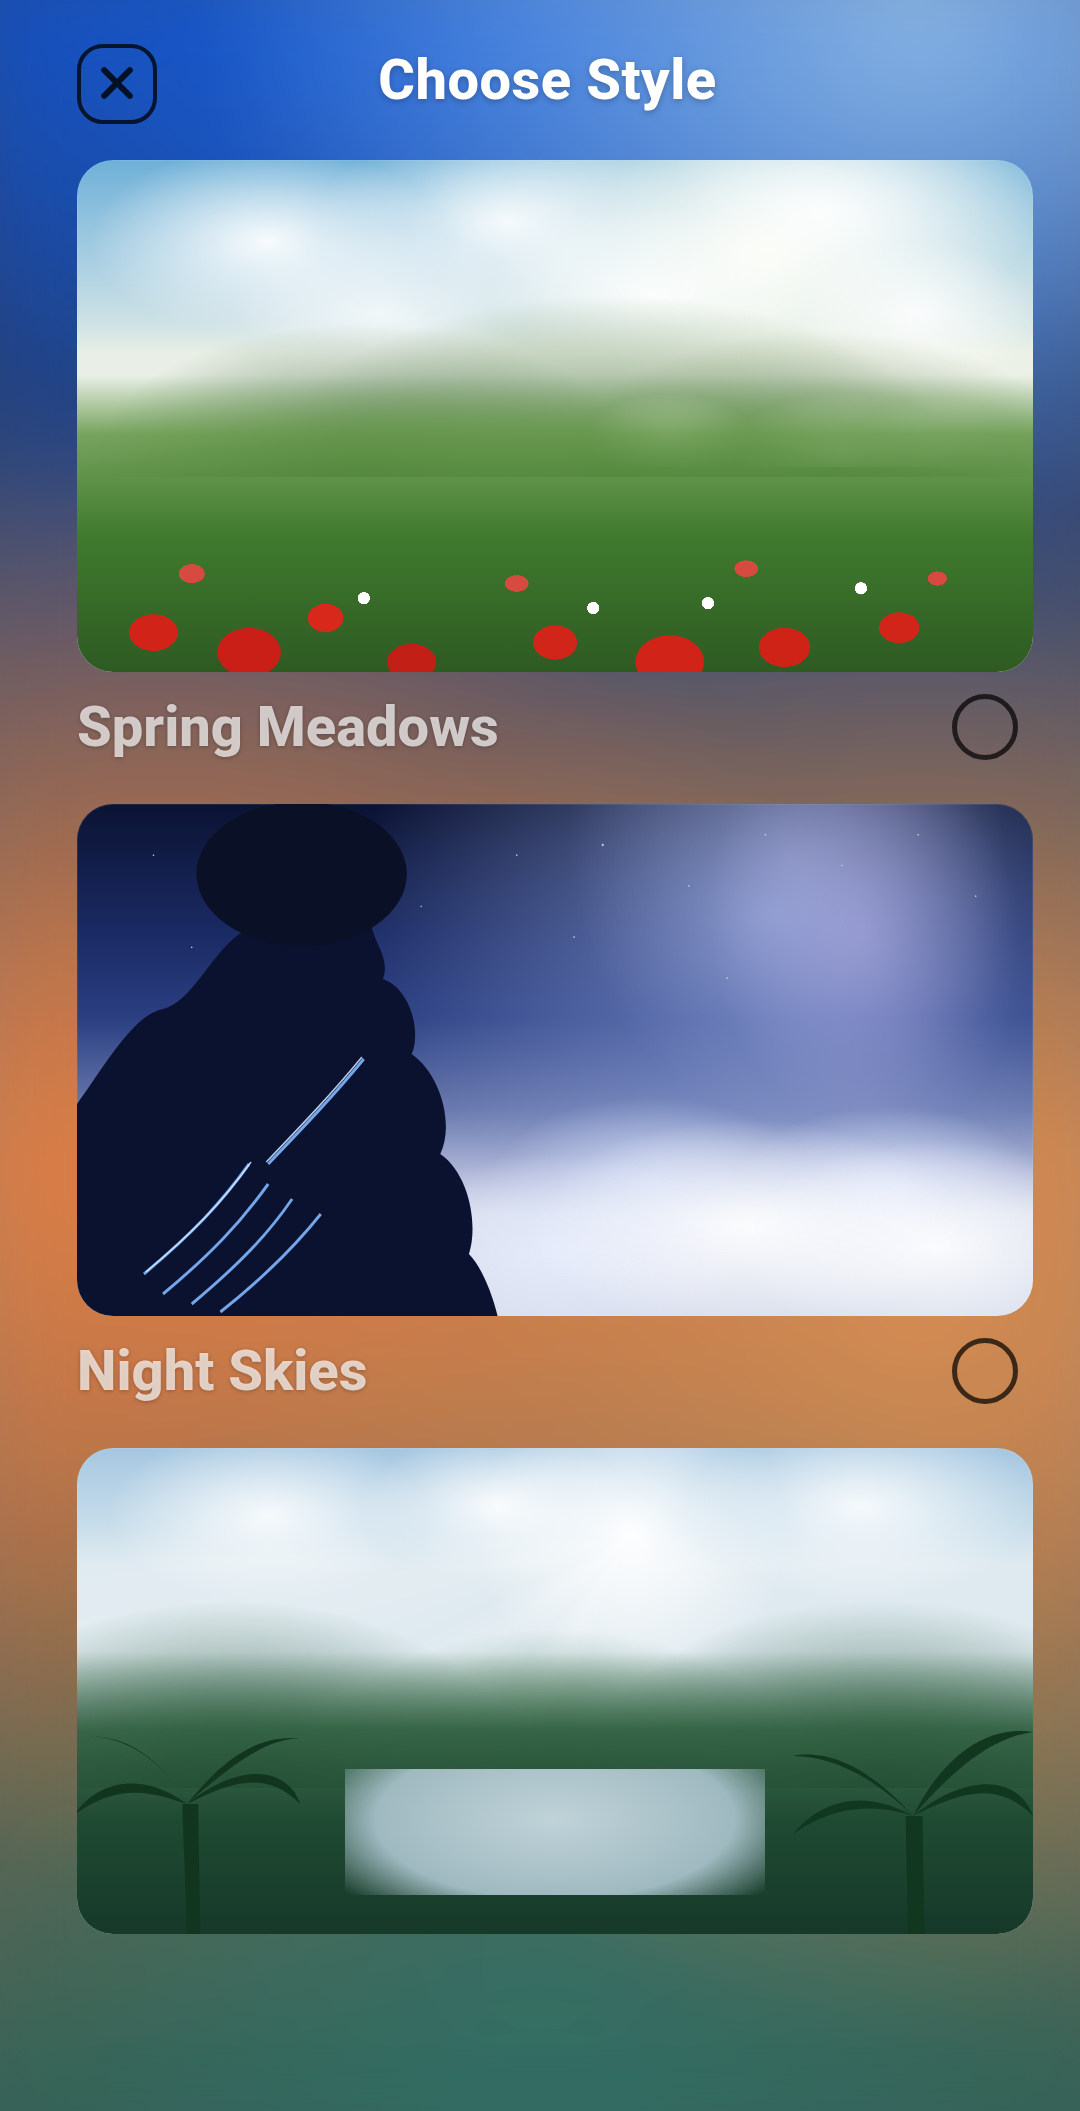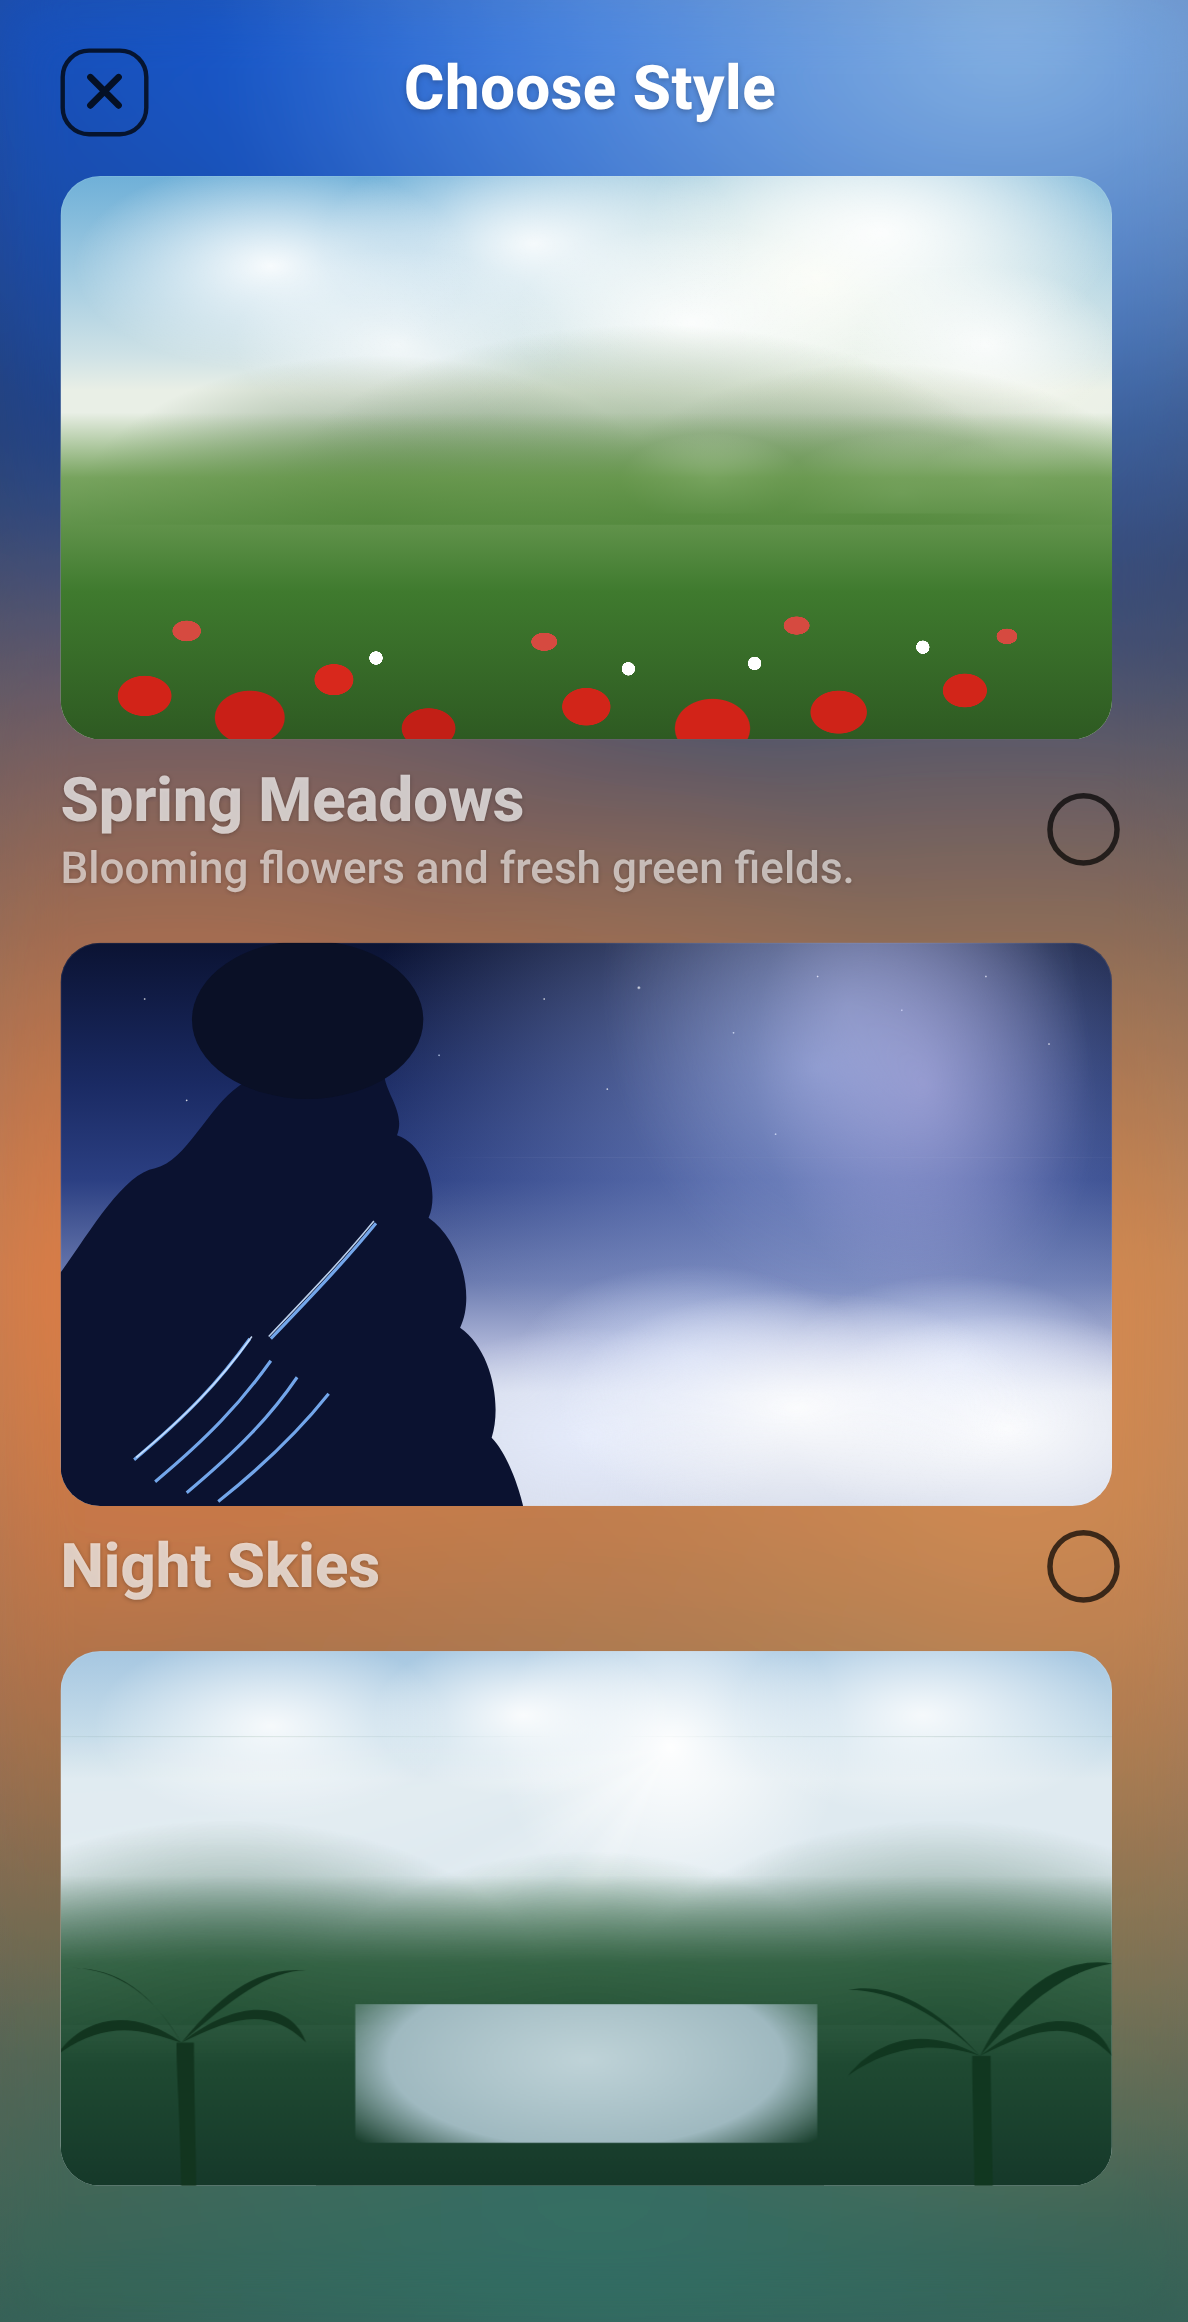--- a/index.html
+++ b/index.html
@@ -30,21 +30,21 @@
     inset: 0;
     backdrop-filter: blur(28px) saturate(120%);
     -webkit-backdrop-filter: blur(28px) saturate(120%);
     background: rgba(20, 30, 50, 0.15);
   }
 
   .content {
     position: relative;
     width: 100%;
     height: 100%;
-    padding: 0 62px 40px 55px;
+    padding: 0 62px 40px 77px;
   }
 
   .header {
     position: relative;
     height: 160px;
     display: flex;
     align-items: center;
     justify-content: center;
   }
 
@@ -85,21 +85,21 @@
     box-shadow: inset 0 0 0 1px rgba(255,255,255,0.08);
   }
 
   .row {
     display: flex;
     align-items: center;
     justify-content: space-between;
     margin-top: 22px;
   }
 
-  .text-col { display: flex; flex-direction: column; gap: 6px; max-width: 830px; }
+  .text-col { display: flex; flex-direction: column; gap: 6px; max-width: 830px; align-items: flex-end; }
 
   .card-title {
     font-size: 56px;
     font-weight: 800;
     color: rgba(255,255,255,0.7);
     text-shadow: 0 1px 4px rgba(0,0,0,0.25);
   }
   .card-desc {
     font-size: 40px;
     font-weight: 500;
@@ -294,21 +294,20 @@
         <div class="thumb thumb-meadow">
           <div class="clouds"></div>
           <div class="mountains"></div>
           <div class="snow"></div>
           <div class="field"></div>
           <div class="flowers"></div>
         </div>
         <div class="row">
           <div class="text-col">
             <div class="card-title">Spring Meadows</div>
-            <div class="card-desc">Blooming flowers and fresh green fields.</div>
           </div>
           <button class="radio" role="radio" aria-checked="false"></button>
         </div>
       </div>
 
       <div class="card">
         <div class="thumb thumb-night">
           <div class="stars"></div>
           <div class="milkyway"></div>
           <div class="clouds2"></div>

